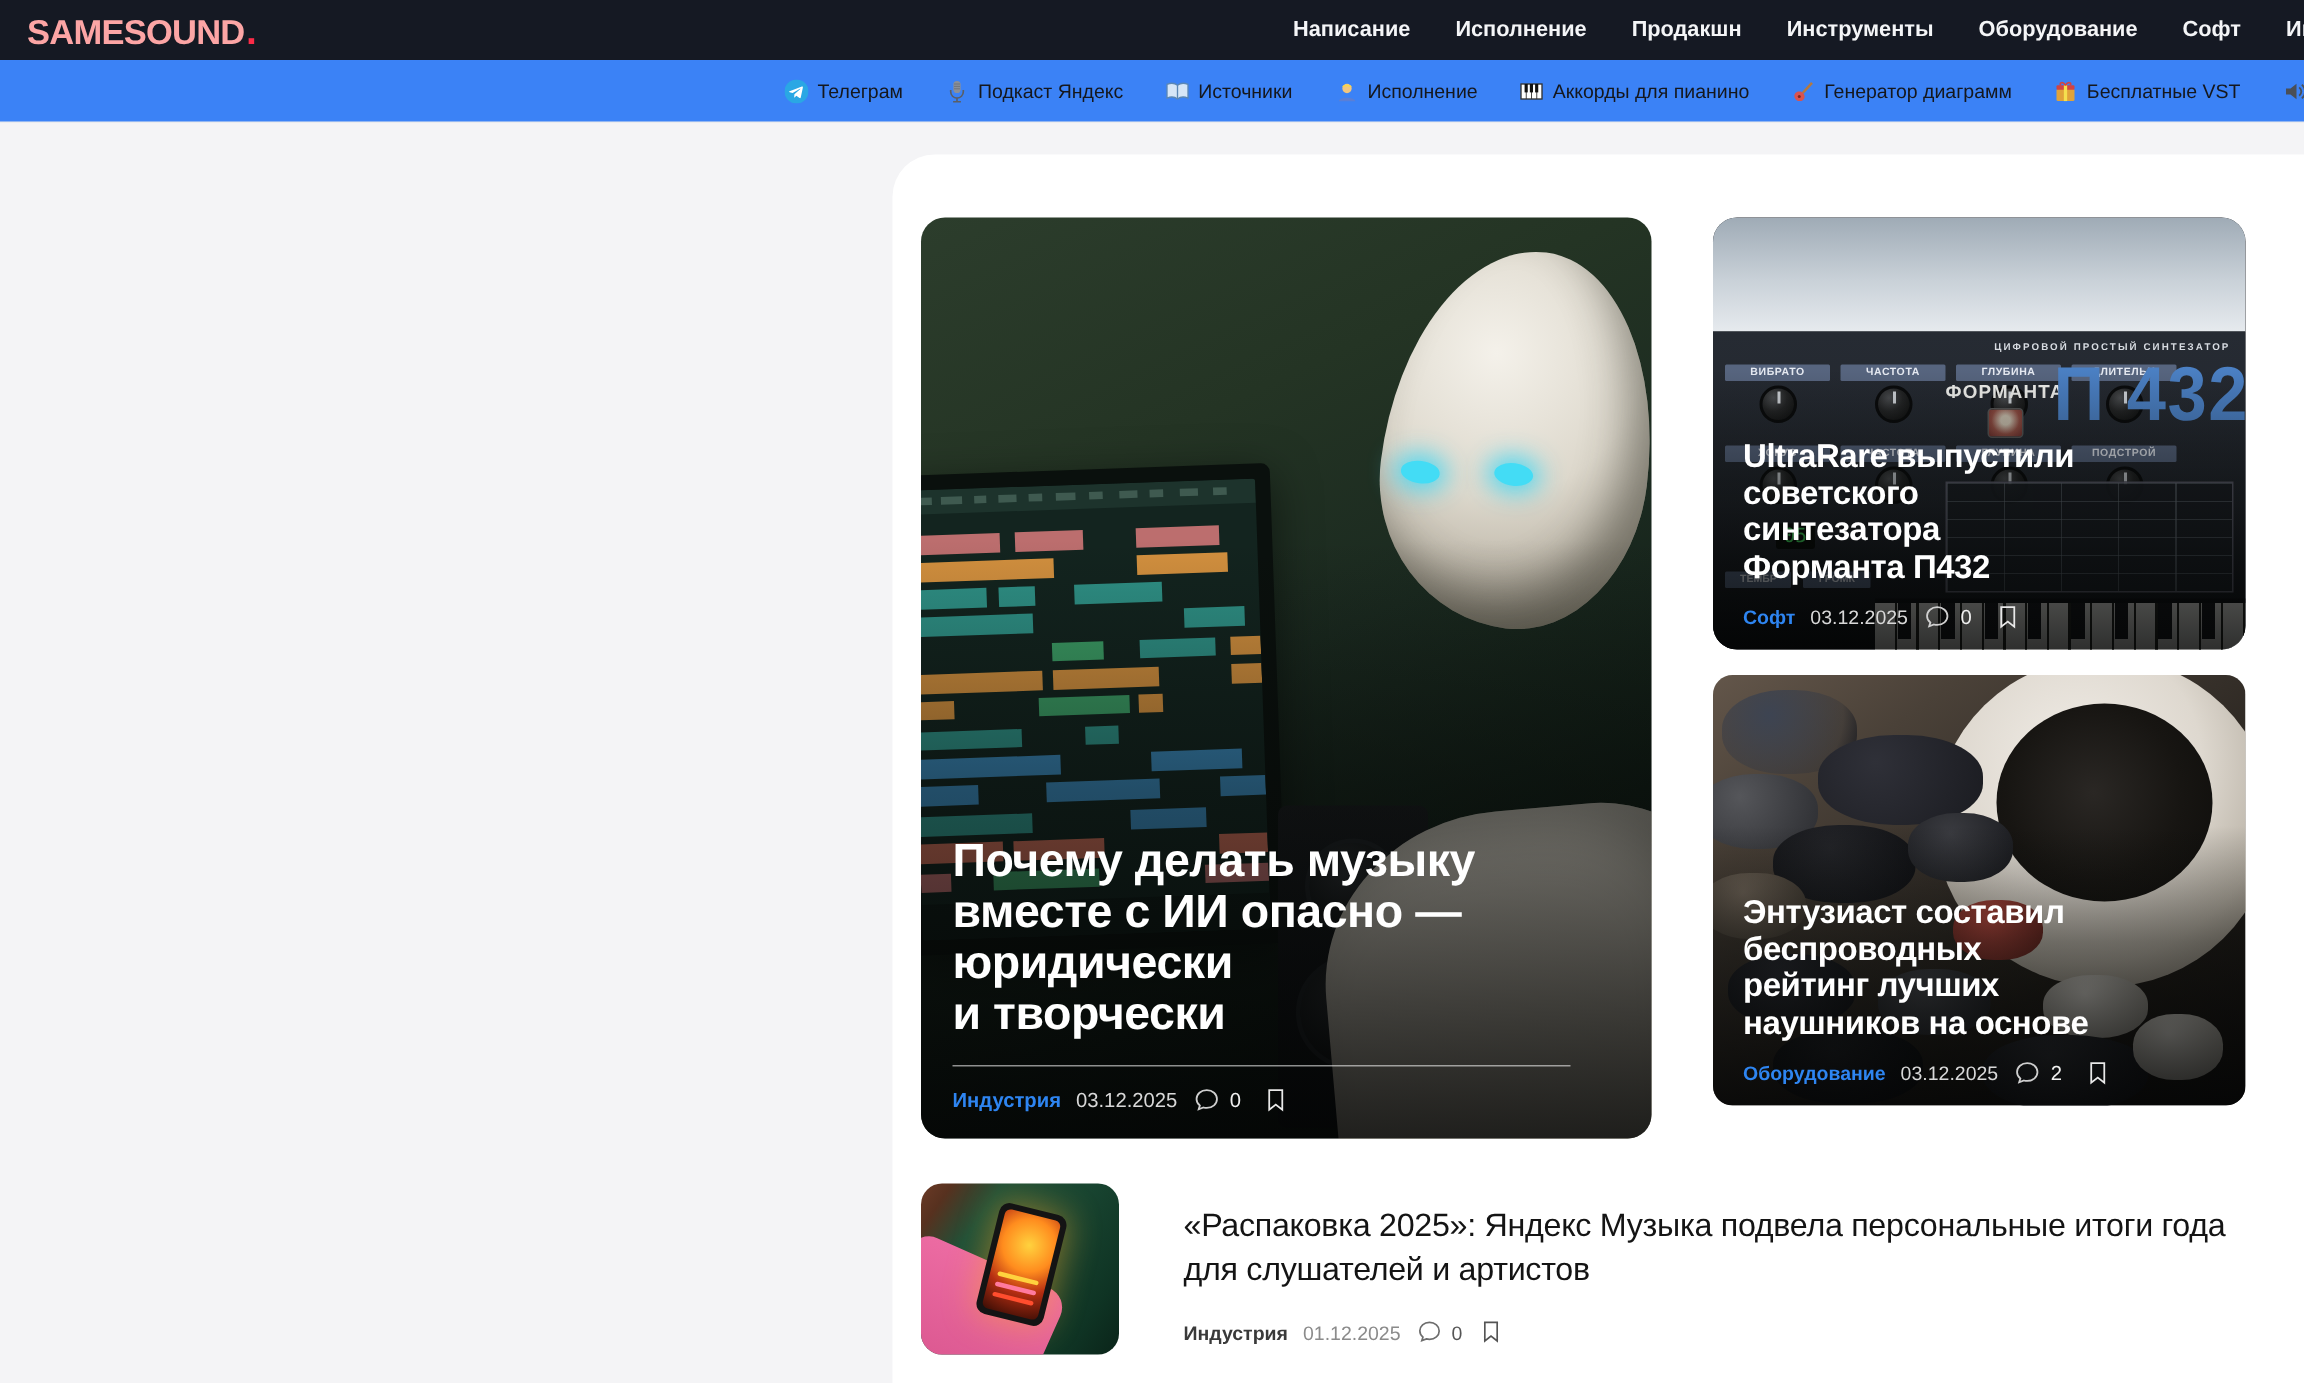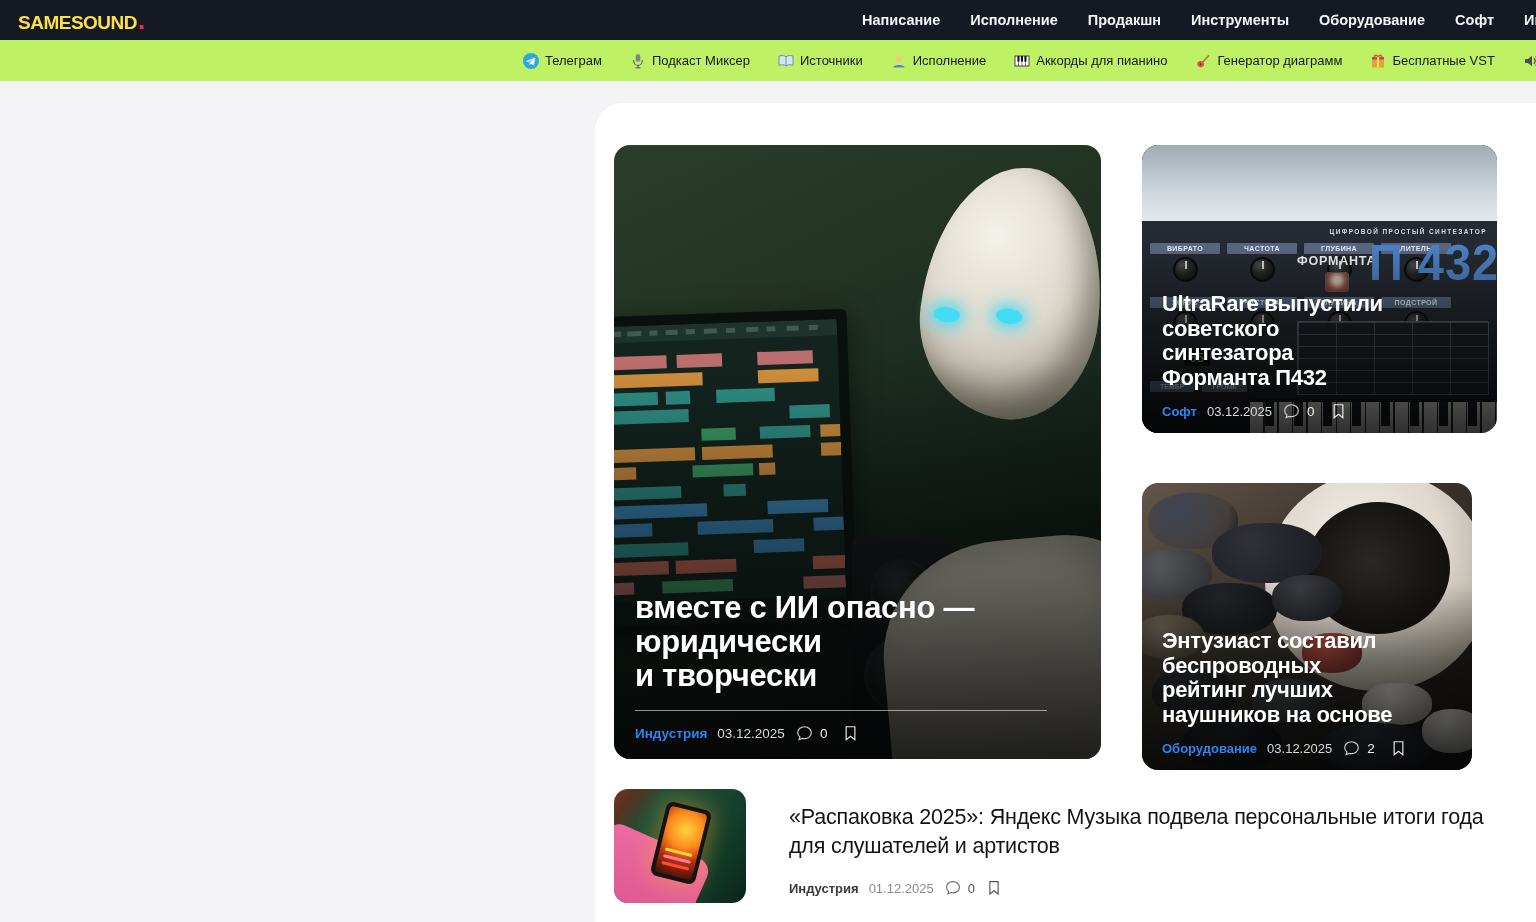--- a/index.html
+++ b/index.html
@@ -4,29 +4,29 @@
 <style>
   * { margin:0; padding:0; box-sizing:border-box; }
   html,body { width:1536px; height:922px; overflow:hidden;
     font-family:"Liberation Sans","DejaVu Sans",sans-serif;
     background:#f4f4f6; }
 
   
   .topbar { position:absolute; left:0; top:0; width:1536px; height:40px;
     background:#151923; display:flex; align-items:center; padding:0 18px; }
   .logo { display:flex; align-items:baseline; cursor:pointer; }
-  .logo-text { color:#fde047; font-weight:800; font-size:19px; letter-spacing:-0.5px; }
+  .logo-text { color:#fca5a5; font-weight:800; font-size:23px; letter-spacing:-0.5px; }
   .logo-dot { color:#fb2b47; font-weight:800; font-size:26px; margin-left:1px; }
   .mainnav { position:absolute; left:862px; top:0; height:40px; display:flex;
     align-items:center; gap:30px; white-space:nowrap; }
   .mainnav a { color:#f4f5f7; font-size:14.5px; font-weight:600; text-decoration:none; cursor:pointer; }
 
   
   .quickbar { position:absolute; left:0; top:40px; width:1536px; height:42px;
-    background:#bef264; border-bottom:1px solid #ececee; }
+    background:#3b82f6; border-bottom:1px solid #ececee; }
   .quickbar-inner { position:absolute; left:523px; top:0; height:41px; display:flex;
     align-items:center; gap:28px; white-space:nowrap; }
   .qlink { display:flex; align-items:center; gap:6px; font-size:13px; color:#15171c;
     cursor:pointer; }
   .qlink svg { width:16px; height:16px; flex:0 0 16px; }
 
   
   .main-card { position:absolute; left:595px; top:103px; width:941px; height:819px;
     background:#ffffff; border-radius:28px 0 0 0; }
 
@@ -71,21 +71,21 @@
     background:#43dcf5; box-shadow:0 0 16px 5px rgba(60,215,245,.85); }
   .r-eye.left { left:14px; top:148px; }
   .r-eye.right { left:76px; top:142px; }
   .r-body { position:absolute; right:-36px; bottom:-40px; width:280px; height:260px;
     background:linear-gradient(175deg,#ddd8cd 0%, #c2bcb0 40%, #8f897b 100%);
     border-radius:44% 34% 6% 6%; transform:rotate(-5deg);
     box-shadow:inset -30px 10px 40px rgba(30,30,24,.4); }
 
   
   .side1 { left:547px; top:30px; width:355px; height:288px; background:#14171c; }
-  .side2 { left:547px; top:368px; width:330px; height:287px; }
+  .side2 { left:547px; top:335px; width:355px; height:287px;border-radius:13px; }
   .side .overlay { left:20px; right:14px; bottom:12px; }
   .side .meta .date { font-size:13px; }
   .side .meta .cat { font-size:13px; }
 
   
   .sky { position:absolute; left:0; top:0; right:0; height:76px;
     background:linear-gradient(180deg,#9fabb6 0%, #c9d1d8 55%, #e6eaee 100%); }
   .panel { position:absolute; left:0; top:76px; right:0; bottom:0;
     background:linear-gradient(180deg,#262b33 0%, #22262d 55%, #121519 88%, #0a0c0f 100%); }
   .tagline { position:absolute; right:10px; top:7px; font-size:6.5px; letter-spacing:1.4px;
@@ -187,21 +187,21 @@
     <div class="qlink">
       <svg viewBox="0 0 16 16">
           <rect x="5.6" y="1" width="4.8" height="8" rx="2.4" fill="#8b9099"></rect>
           <path d="M3.8 7v1.2a4.2 4.2 0 0 0 8.4 0V7" stroke="#5a5f66" stroke-width="1.1" fill="none"></path>
           <line x1="8" y1="12.6" x2="8" y2="14.6" stroke="#5a5f66" stroke-width="1.1"></line>
           <line x1="5.4" y1="14.8" x2="10.6" y2="14.8" stroke="#5a5f66" stroke-width="1.1"></line>
           <line x1="6" y1="3" x2="10" y2="3" stroke="#6c727a" stroke-width=".6"></line>
           <line x1="6" y1="4.6" x2="10" y2="4.6" stroke="#6c727a" stroke-width=".6"></line>
           <line x1="6" y1="6.2" x2="10" y2="6.2" stroke="#6c727a" stroke-width=".6"></line>
         </svg>
-      <span>Подкаст Миксер</span>
+      <span>Подкаст Яндекс</span>
     </div>
     <div class="qlink">
       <svg viewBox="0 0 16 16">
           <path d="M1 3.2c2.5-1 5-1 7 .6 2-1.6 4.5-1.6 7-.6v9.2c-2.5-1-5-1-7 .6-2-1.6-4.5-1.6-7-.6z" fill="#d6e6f7" stroke="#5b87b5" stroke-width=".9"></path>
           <line x1="8" y1="3.8" x2="8" y2="13" stroke="#5b87b5" stroke-width=".9"></line>
         </svg>
       <span>Источники</span>
     </div>
     <div class="qlink">
       <svg viewBox="0 0 16 16">
@@ -312,20 +312,21 @@
     <div class="robot">
       <div class="r-head">
         <div class="r-eye left"></div>
         <div class="r-eye right"></div>
       </div>
       <div class="r-body"></div>
     </div>
     <div class="dark-fade"></div>
     <div class="overlay">
       <h2>
+        <span class="t-line">Почему делать музыку</span>
         <span class="t-line">вместе с ИИ опасно —</span>
         <span class="t-line">юридически</span>
         <span class="t-line">и творчески</span>
       </h2>
       <div class="divider"></div>
       <div class="meta">
         <a class="cat">Индустрия</a>
         <span class="date">03.12.2025</span>
         <span class="comments">
           <svg viewBox="0 0 24 24">

